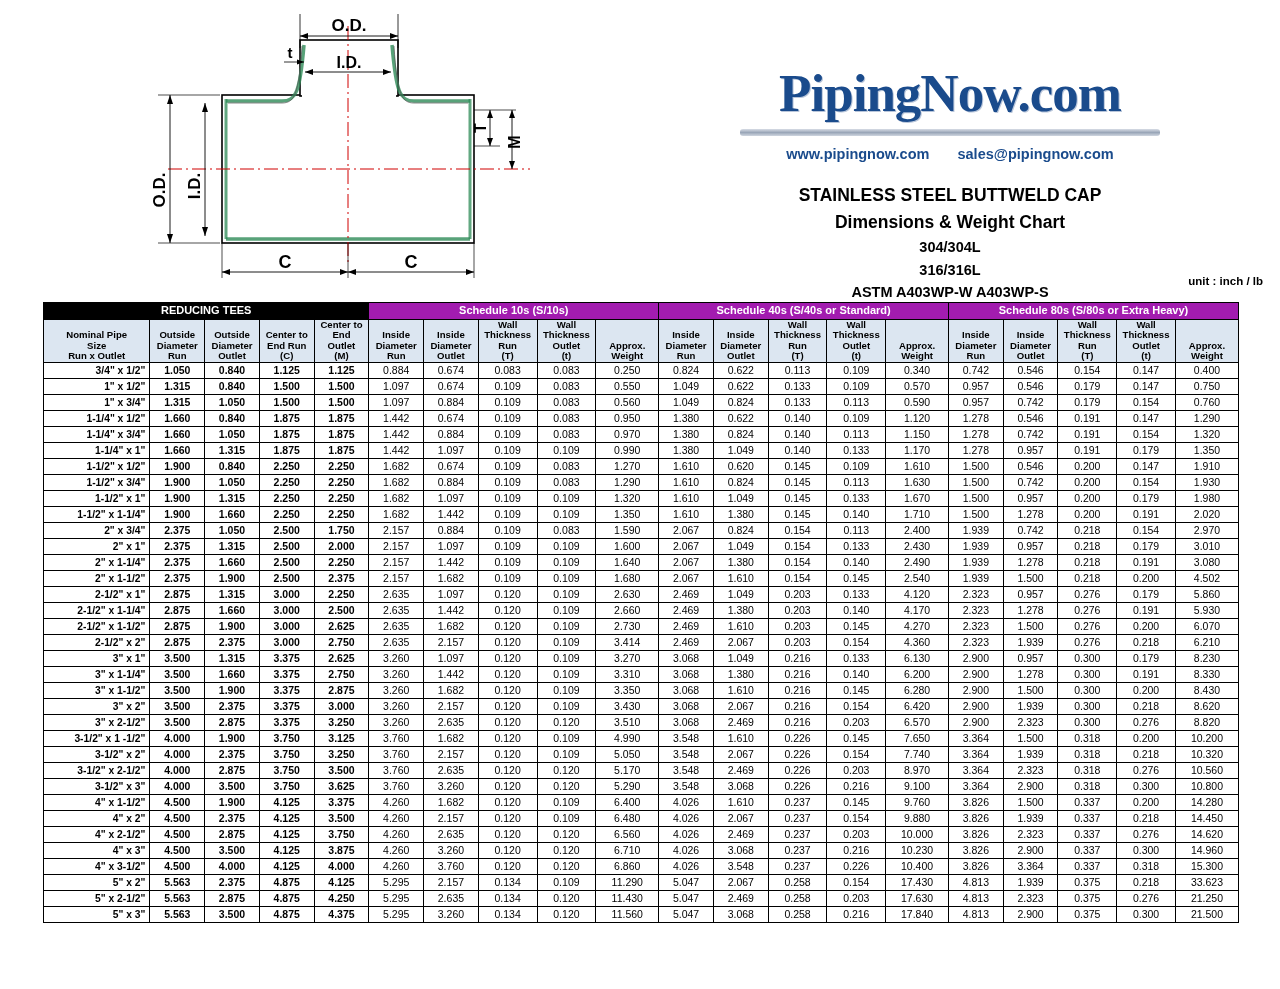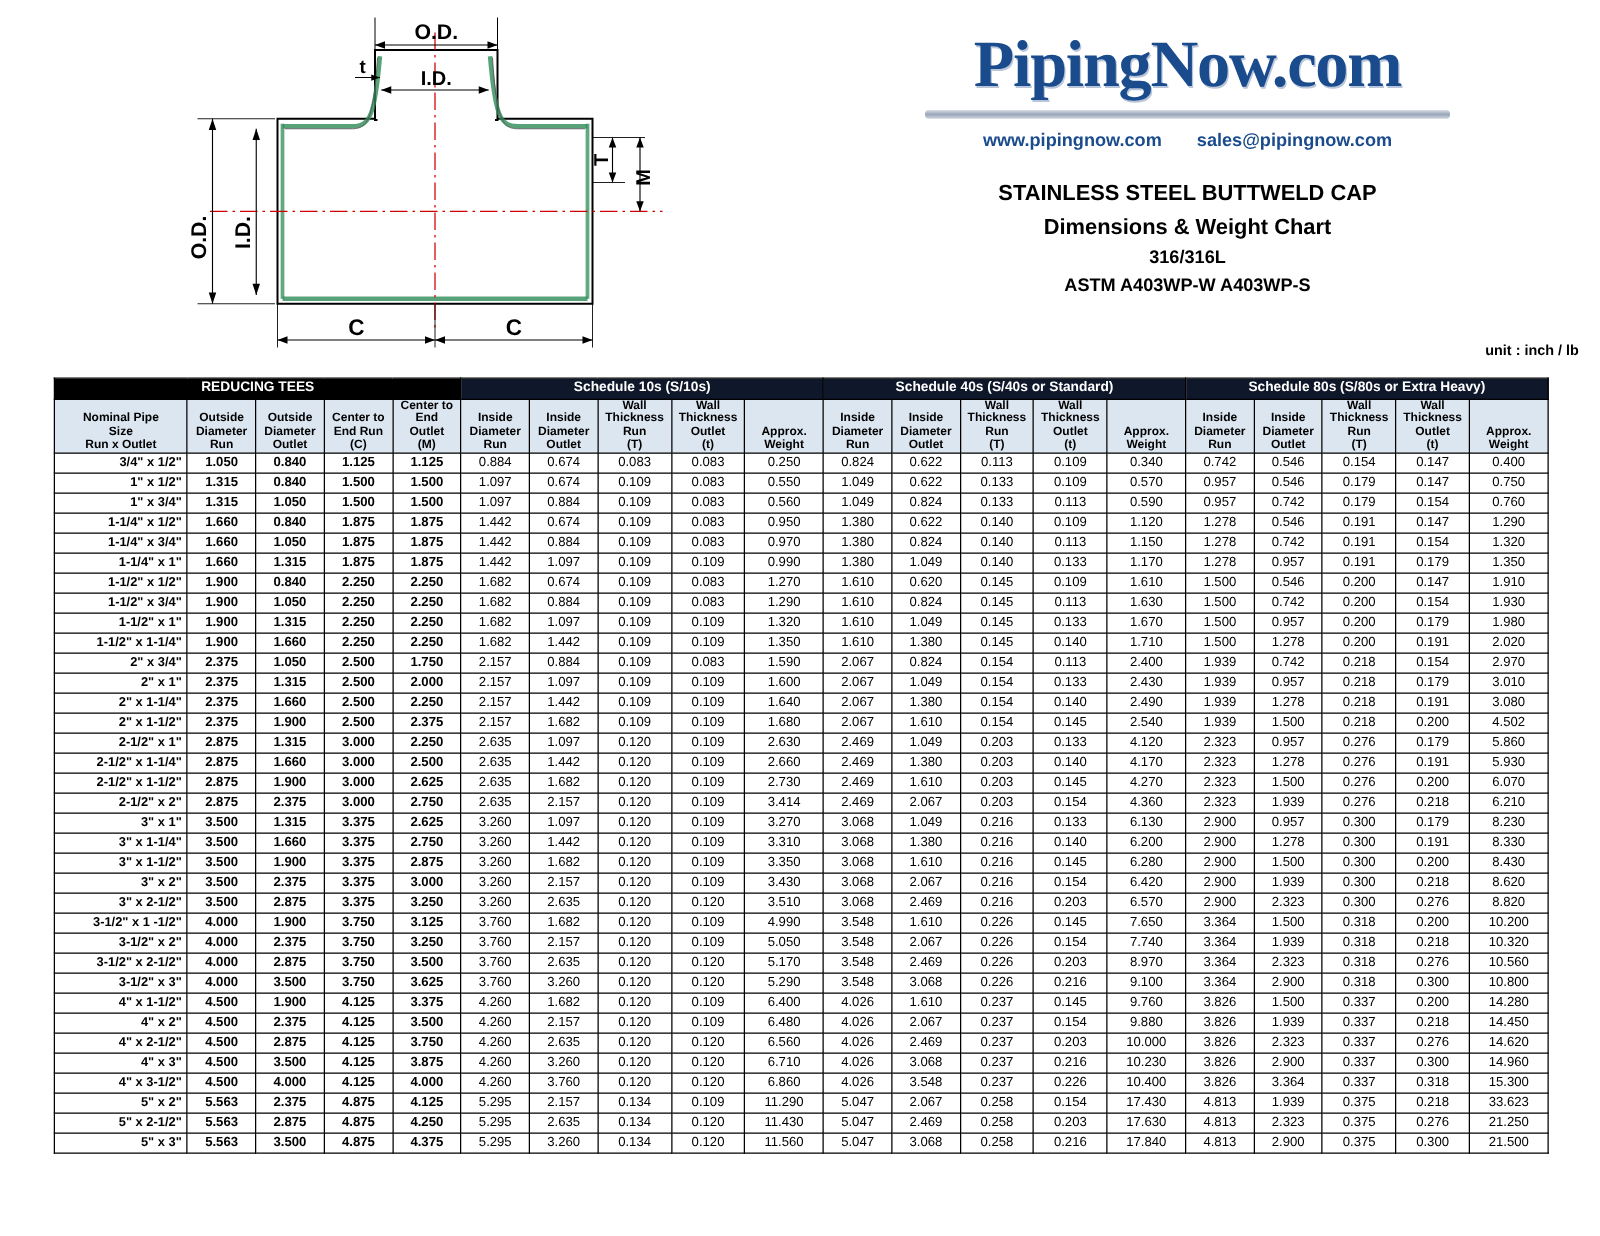--- a/index.html
+++ b/index.html
@@ -19,20 +19,21 @@
     box-sizing:border-box;
   }
   .diagram-wrap{
     width:620px;
     position:relative;
   }
   .brand-wrap{
     flex:1;
     position:relative;
     text-align:center;
+    margin-top:41px;
   }
   .logo{
     font-family:"Liberation Serif", serif;
     font-weight:bold;
     font-size:53px;
     color:#1a4b8c;
     letter-spacing:-1px;
     margin-top:22px;
     text-shadow:1px 1px 0 #b9c6da;
   }
@@ -85,21 +86,21 @@
     height:14px;
     line-height:1.08;
   }
   .grp-head{
     font-weight:bold;
     color:#fff;
     font-size:11px;
     height:16px;
   }
   .grp-red{background:#000000;text-align:center;}
-  .grp-blue{background:#0f172a;}
+  .grp-blue{background:#a21caf;}
   .colhead{
     background:#dce6f1;
     font-weight:bold;
     font-size:9.6px;
     vertical-align:bottom;
     padding-bottom:1px;
   }
   .colhead .ln{display:block;}
   td.name{
     text-align:right;
@@ -201,20 +202,21 @@
   <div class="brand-wrap">
     <div class="logo">PipingNow.com</div>
     <div class="logo-bar"></div>
     <div class="contact">
       <span>www.pipingnow.com</span>
       <span>sales@pipingnow.com</span>
     </div>
     <div class="title-block">
       <div class="t1">STAINLESS STEEL BUTTWELD CAP</div>
       <div class="t2">Dimensions &amp; Weight Chart</div>
+      <div class="t3">304/304L</div>
       <div class="t3">316/316L</div>
       <div class="t3">ASTM A403WP-W   A403WP-S</div>
     </div>
   </div>
 </div>
 
 <div class="unit-line">unit : inch / lb</div>
 
 <div class="table-wrap">
   <table class="tbl-outer">

